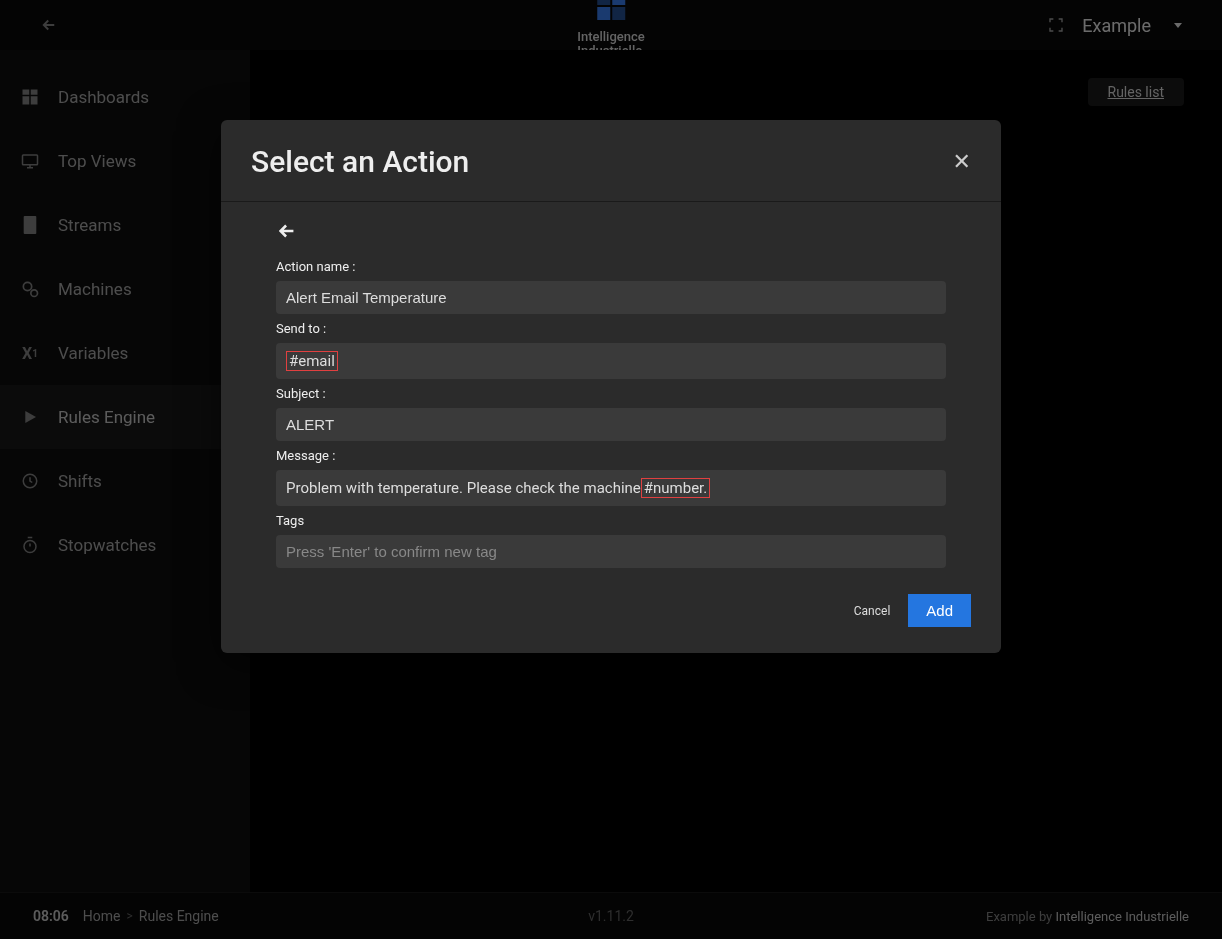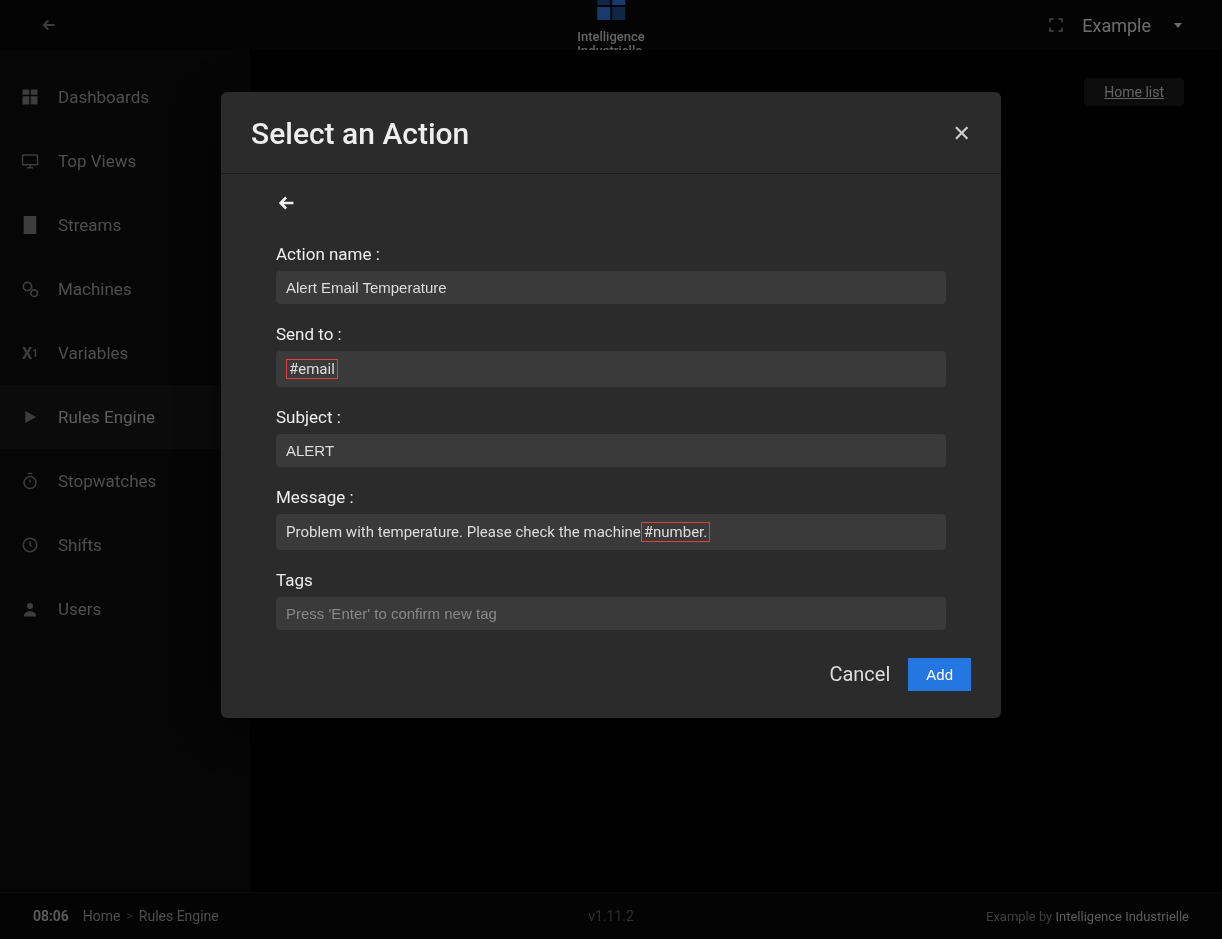--- a/index.html
+++ b/index.html
@@ -134,21 +134,21 @@
     .footer .right { margin-left:auto; color:#888; font-size:13px; }
     .footer .right b { color:#ccc; font-weight:400; }
     
     .overlay {
       position: absolute;
       inset: 0;
       background: rgba(0,0,0,0.55);
       display: flex;
       align-items: flex-start;
       justify-content: center;
-      padding-top: 92px;
+      padding-top: 120px;
       z-index: 100;
     }
     .modal {
       width: 780px;
       background: #2b2b2b;
       border-radius: 6px;
       box-shadow: 0 10px 40px rgba(0,0,0,0.6);
       overflow: hidden;
     }
     .modal-head {
@@ -174,22 +174,22 @@
     }
     .modal-back {
       color: #eee;
       font-size: 24px;
       cursor: pointer;
       margin-bottom: 6px;
       display: inline-block;
     }
     .field-label {
       color: #eee;
-      font-size: 17px;
-      margin-top: 20px;
+      font-size: 13px;
+      margin-top: 7px;
       margin-bottom: 7px;
     }
     .field-input {
       width: 100%;
       background: #3a3a3a;
       border: none;
       border-radius: 4px;
       padding: 8px 10px;
       color: #ddd;
       font-size: 15px;
@@ -212,21 +212,21 @@
       padding: 0px 2px;
       line-height:18px;
     }
     .modal-foot {
       padding: 14px 30px 26px;
       display: flex;
       justify-content: flex-end;
       gap: 14px;
       align-items: center;
     }
-    .btn-cancel { color: #ddd; font-size: 20px; cursor:pointer; padding:6px 4px;}
+    .btn-cancel { color: #ddd; font-size: 12px; cursor:pointer; padding:6px 4px;}
     .btn-add {
       background: #2476e0;
       color: #fff;
       border: none;
       border-radius: 0;
       padding: 8px 18px;
       font-size: 15px;
       cursor: pointer;
     }
     svg { display:block; }
@@ -312,48 +312,39 @@
       <span class="side-ico">
         <svg width="16" height="16" viewBox="0 0 24 24" fill="currentColor">
             <path d="M5 3l16 9L5 21V3z"></path>
           </svg>
       </span>
       <span>Rules Engine</span>
     </div>
     <div class="side-item">
       <span class="side-ico">
         <svg width="18" height="18" viewBox="0 0 24 24" fill="none" stroke="currentColor" stroke-width="2">
+            <circle cx="12" cy="12" r="9"></circle>
+            <path d="M12 7v5l3 2"></path>
+          </svg>
+      </span>
+      <span>Shifts</span>
+    </div>
+    <div class="side-item">
+      <span class="side-ico">
+        <svg width="18" height="18" viewBox="0 0 24 24" fill="none" stroke="currentColor" stroke-width="2">
             <circle cx="12" cy="14" r="8"></circle>
             <path d="M12 10v4M9 2h6"></path>
           </svg>
       </span>
       <span>Stopwatches</span>
     </div>
-    <div class="side-item">
-      <span class="side-ico">
-        <svg width="18" height="18" viewBox="0 0 24 24" fill="none" stroke="currentColor" stroke-width="2">
-            <circle cx="12" cy="12" r="9"></circle>
-            <path d="M12 7v5l3 2"></path>
-          </svg>
-      </span>
-      <span>Shifts</span>
-    </div>
-    <div class="side-item">
-      <span class="side-ico">
-        <svg width="18" height="18" viewBox="0 0 24 24" fill="currentColor">
-            <circle cx="12" cy="8" r="4"></circle>
-            <path d="M4 21c0-4 4-6 8-6s8 2 8 6v1H4v-1z"></path>
-          </svg>
-      </span>
-      <span>Users</span>
-    </div>
   </div>
 
   <div class="content">
-    <a class="rules-list-link">Home list</a>
+    <a class="rules-list-link">Rules list</a>
   </div>
 </div>
 
 <div class="footer">
   <span class="clock">08:06</span>
   <span>Home</span>
   <span class="crumb-sep">&gt;</span>
   <span>Rules Engine</span>
   <span class="center">v1.11.2</span>
   <span class="right">

